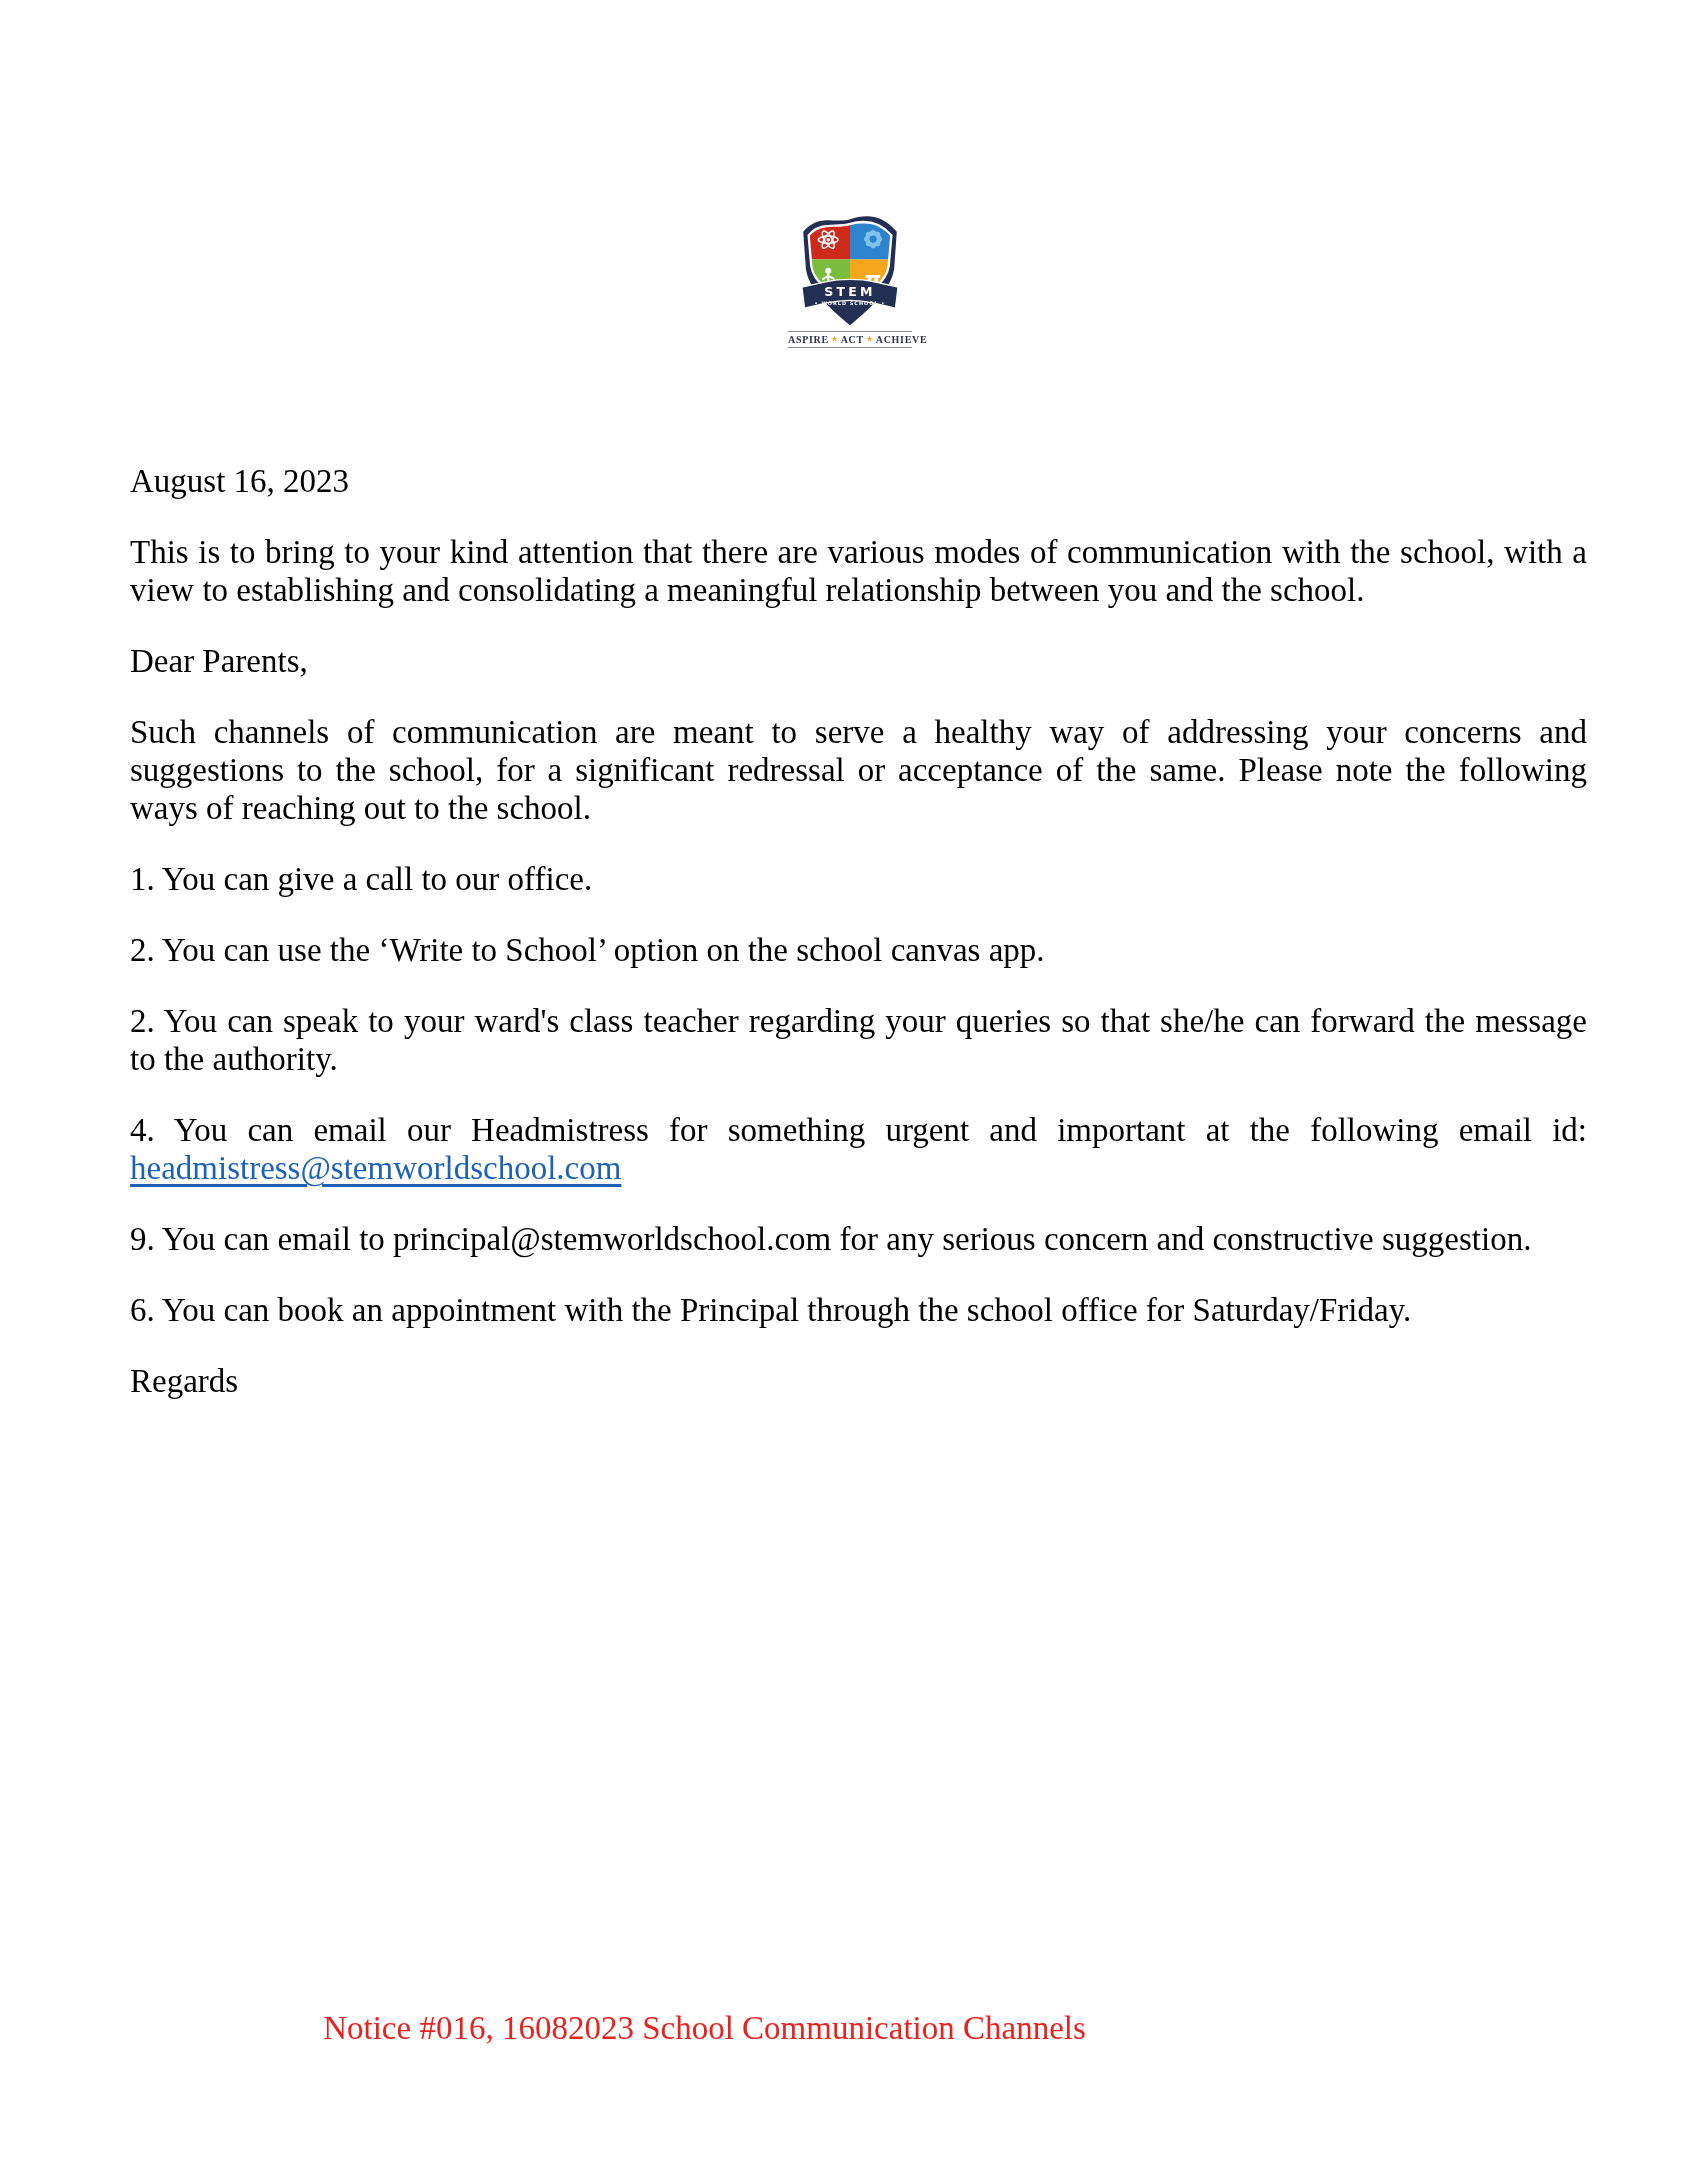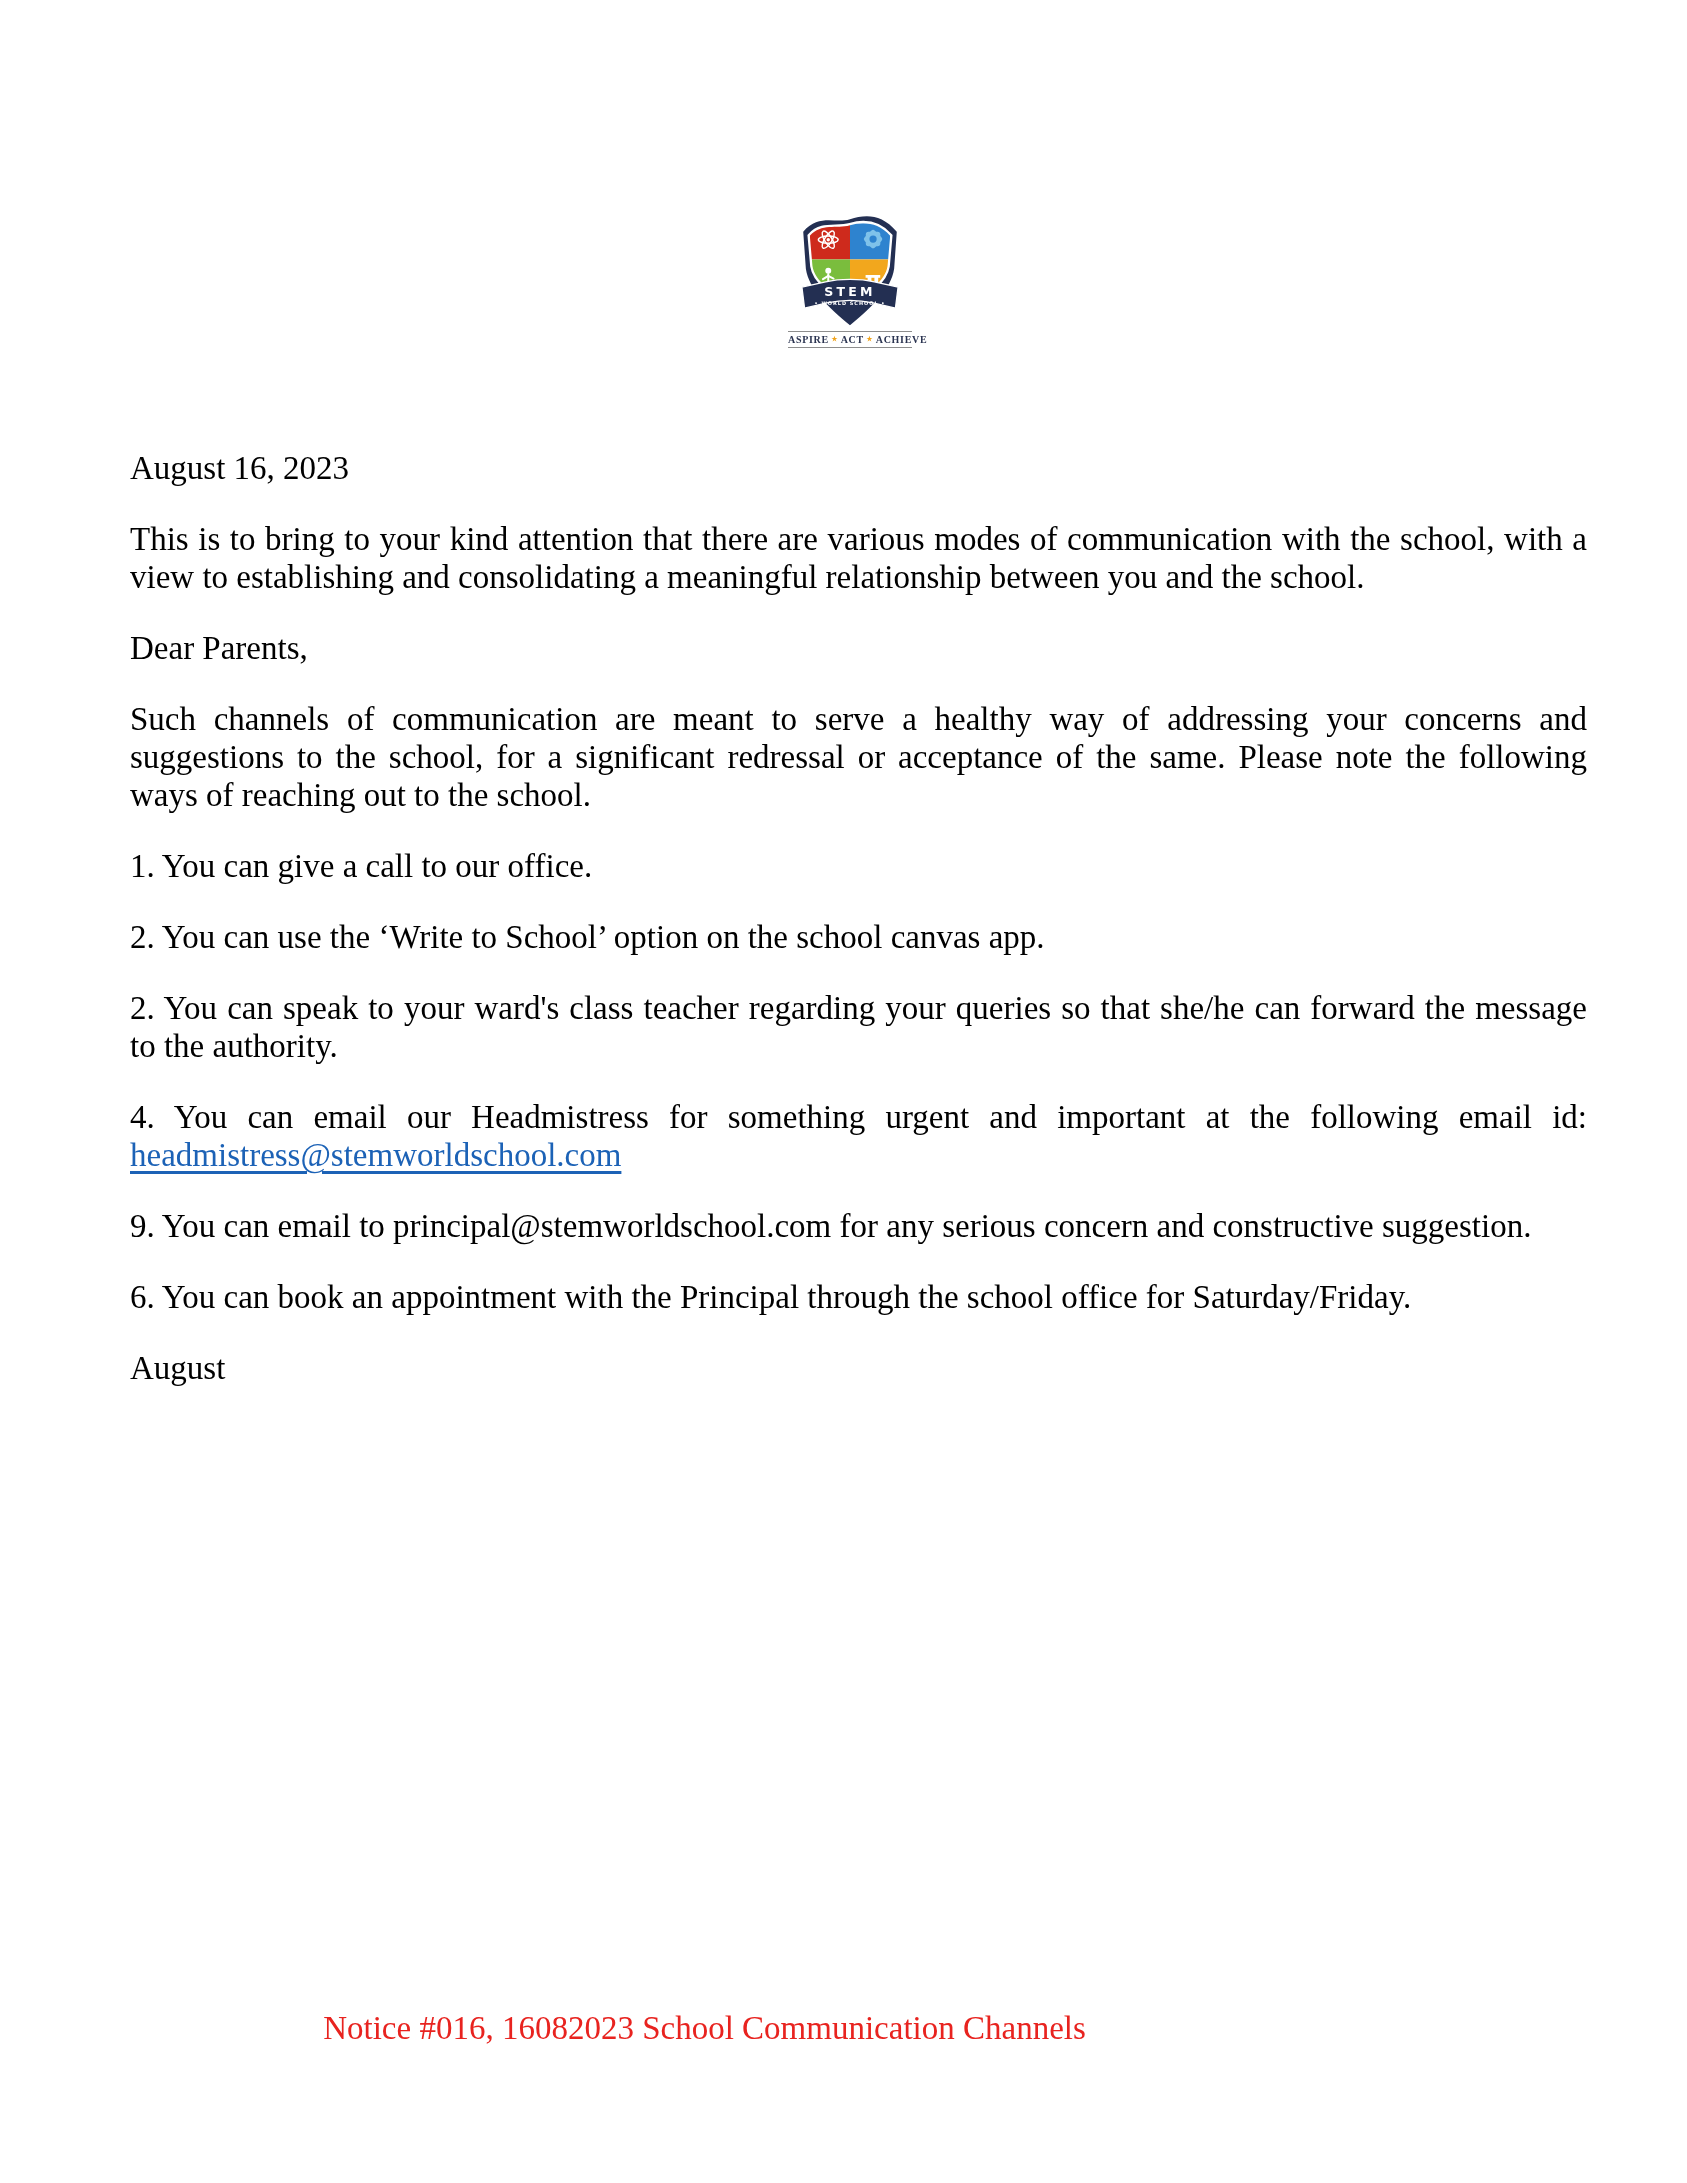--- a/index.html
+++ b/index.html
@@ -36,21 +36,21 @@
     color: #f0a31c;
     font-size: 6.6px;
     vertical-align: 1.3px;
     padding: 0 2.6px;
   }
 
   
   .content {
     position: absolute;
     left: 130px;
-    top: 449px;
+    top: 462px;
     width: 1457px;
     font-size: 33px;
     line-height: 38px;
     text-align: justify;
   }
   .content p { margin: 0 0 33px 0; }
   .closing p { margin: 0; }
   a.email-link {
     color: #1c62b6;
     text-decoration-thickness: 2.6px;
@@ -145,18 +145,18 @@
   <p>
     <span>4. You can email our Headmistress for something urgent and important at the following email id:</span>
     <a href="#" class="email-link">headmistress@stemworldschool.com</a>
   </p>
 
   <p>9. You can email to principal@stemworldschool.com for any serious concern and constructive suggestion.</p>
 
   <p>6. You can book an appointment with the Principal through the school office for Saturday/Friday.</p>
 
   <div class="closing">
-    <p>August</p>
+    <p>Regards</p>
   </div>
 </div>
 
 <div class="footer">Notice #016, 16082023 School Communication Channels</div>
 
 
 </body></html>

